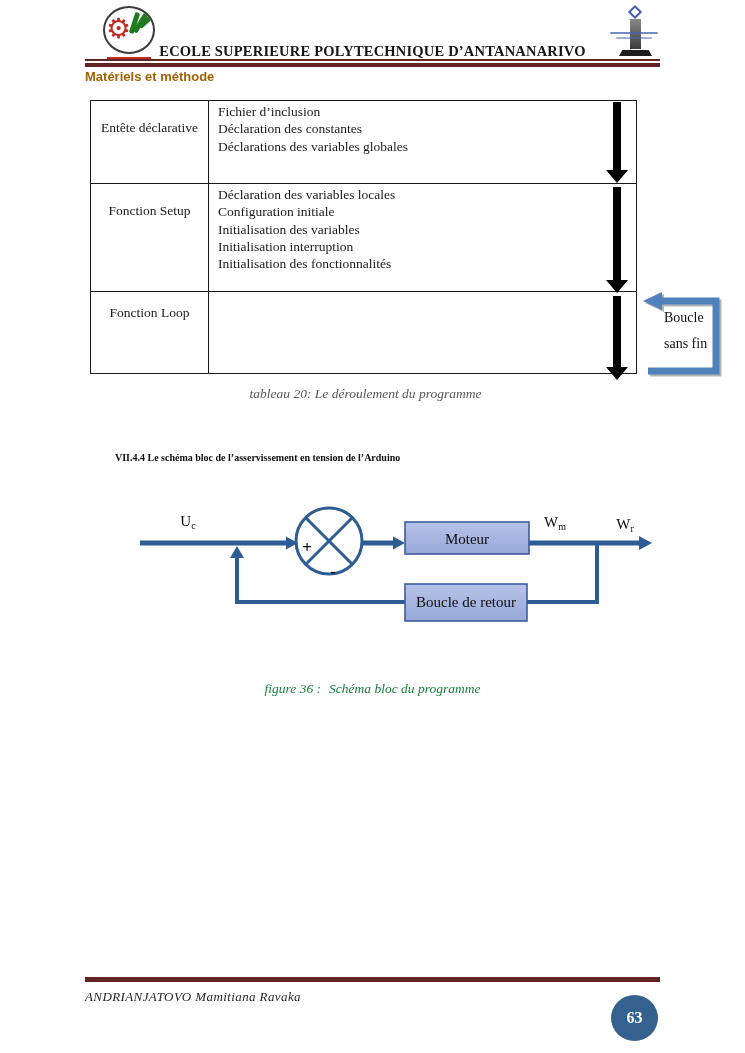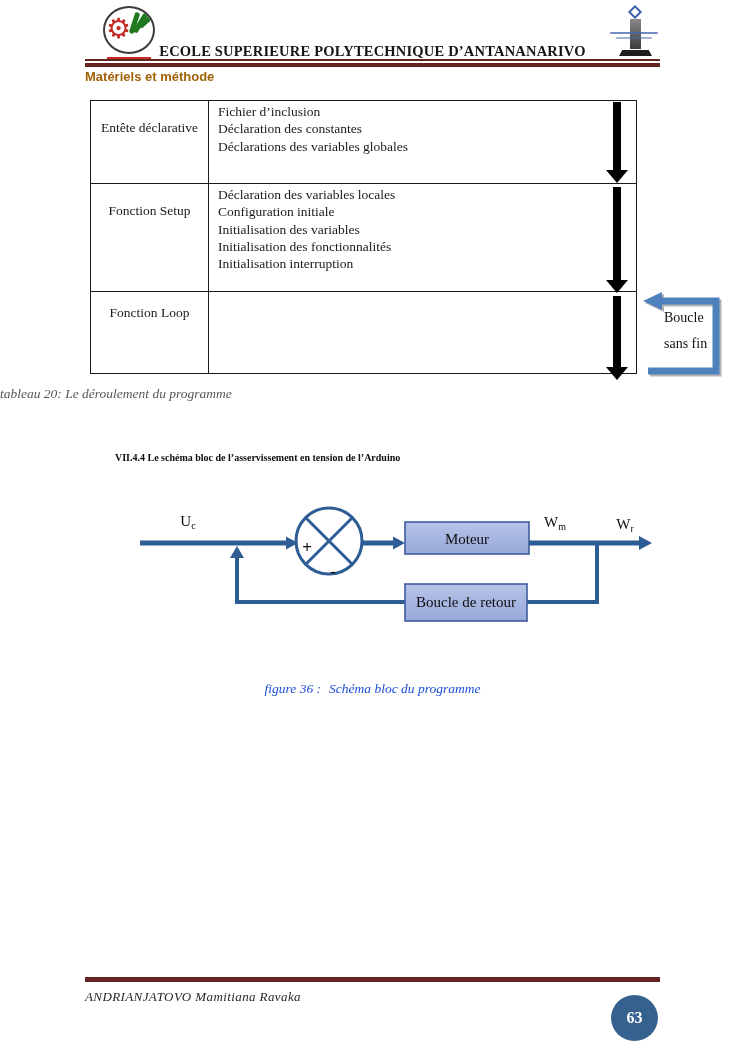--- a/index.html
+++ b/index.html
@@ -61,39 +61,39 @@
   .a1{top:102px;} .a1 .shaft{height:68px;}
   .a2{top:187px;} .a2 .shaft{height:93px;}
   .a3{top:296px;} .a3 .shaft{height:71px;}
 
   
   .loop-svg{position:absolute;left:640px;top:290px;filter:drop-shadow(2.5px 2.5px 0 #b3b3b3);}
   .loop-svg .lp{stroke:var(--loop-blue);stroke-width:7;fill:none;}
   .loop-svg .lh{fill:var(--loop-blue);}
   .loop-text{position:absolute;left:664px;top:305px;font-size:14px;line-height:26px;color:#111;}
 
-  .table-caption{position:absolute;left:0;top:386px;width:731px;text-align:left;
+  .table-caption{position:absolute;left:0;top:386px;width:731px;text-align:center;
     font-style:italic;font-size:13.5px;color:#575757;}
 
   .heading{position:absolute;left:115px;top:452px;font-weight:bold;font-size:10px;color:#0d0d0d;}
 
   
   .diagram{position:absolute;left:100px;top:490px;}
   .diagram .dline{stroke:var(--diagram-blue);fill:none;}
   .diagram .w5{stroke-width:5px;}
   .diagram .w4{stroke-width:4px;}
   .diagram .w3{stroke-width:3px;}
   .diagram .dhead{fill:var(--diagram-blue);stroke:none;}
   .diagram .dbox{fill:url(#boxfill);stroke:var(--box-border);stroke-width:1.6px;}
   .diagram text{font-family:"Liberation Serif",serif;fill:#0d0d0d;font-size:15px;}
   .diagram .sub{font-size:10px;}
   .diagram .sign{font-weight:bold;font-size:17px;}
 
   .figure-caption{position:absolute;left:0;top:681px;width:745px;display:flex;justify-content:center;gap:8px;
-    font-style:italic;font-size:13.5px;color:#1d4ed8;}
+    font-style:italic;font-size:13.5px;color:#15803d;}
 
   
   .footer-bar{position:absolute;left:85px;top:977px;width:575px;height:5px;background:var(--maroon);}
   .author{position:absolute;left:85px;top:989px;font-style:italic;font-size:13px;letter-spacing:.4px;color:#262626;}
   .page-badge{position:absolute;left:611px;top:995px;width:47px;height:46px;border-radius:50%;
     background:var(--page-circle);color:#fff;font-weight:bold;font-size:16px;
     display:flex;align-items:center;justify-content:center;}
 </style>
 </head>
 <body>
@@ -132,22 +132,22 @@
         <div>Déclaration des constantes</div>
         <div>Déclarations des variables globales</div>
       </div>
     </div>
     <div class="t-row r2">
       <div class="cell-label">Fonction Setup</div>
       <div class="cell-content">
         <div>Déclaration des variables locales</div>
         <div>Configuration initiale</div>
         <div>Initialisation des variables</div>
+        <div>Initialisation interruption</div>
         <div>Initialisation des fonctionnalités</div>
-        <div>Initialisation interruption</div>
       </div>
     </div>
     <div class="t-row r3">
       <div class="cell-label">Fonction Loop</div>
     </div>
   </div>
 
   <div class="blk-arrow a1">
       <div class="shaft"></div>
       <div class="head"></div>

